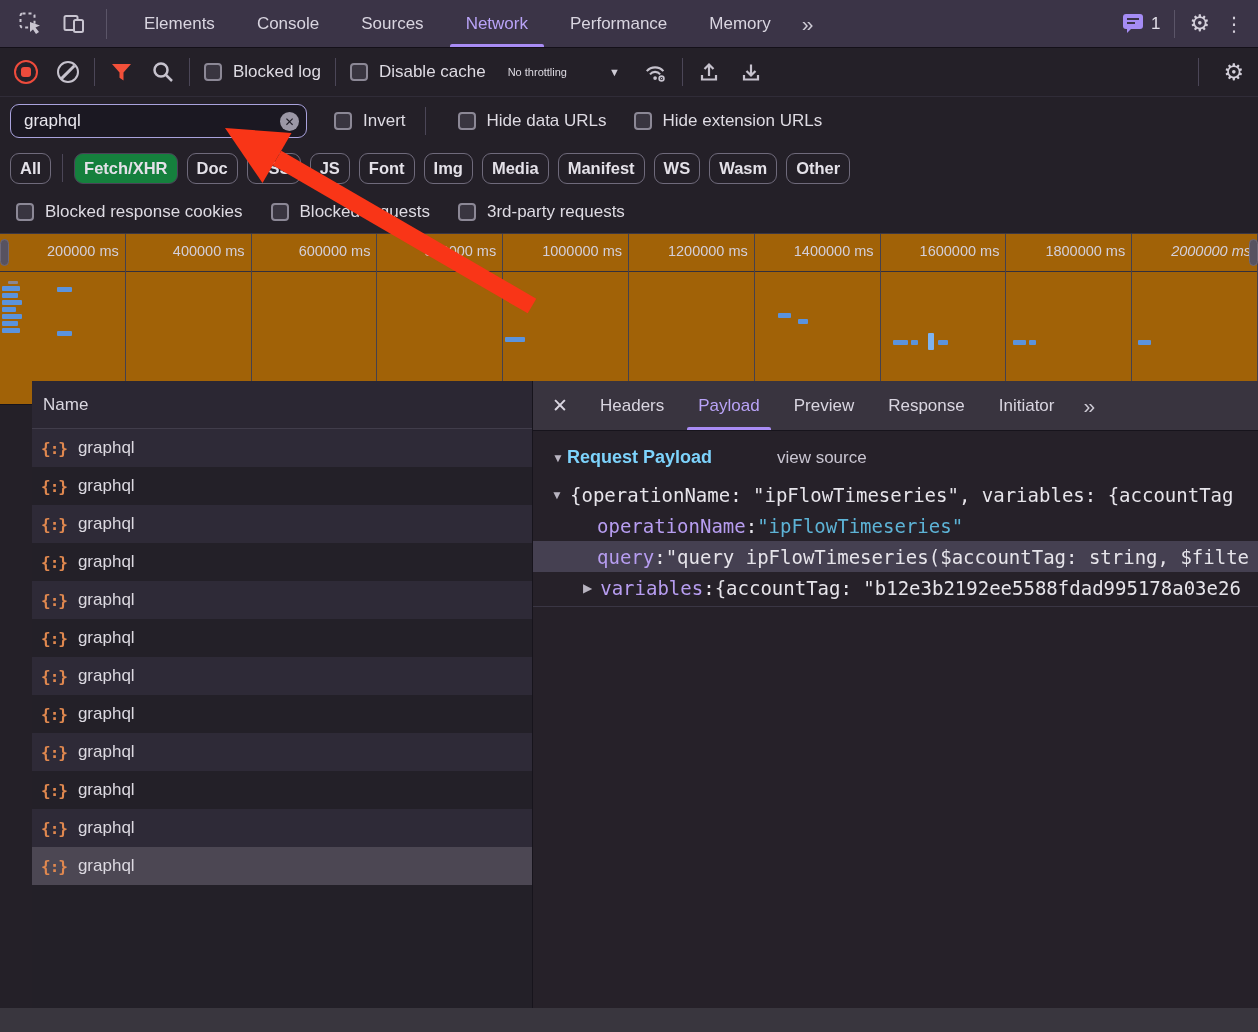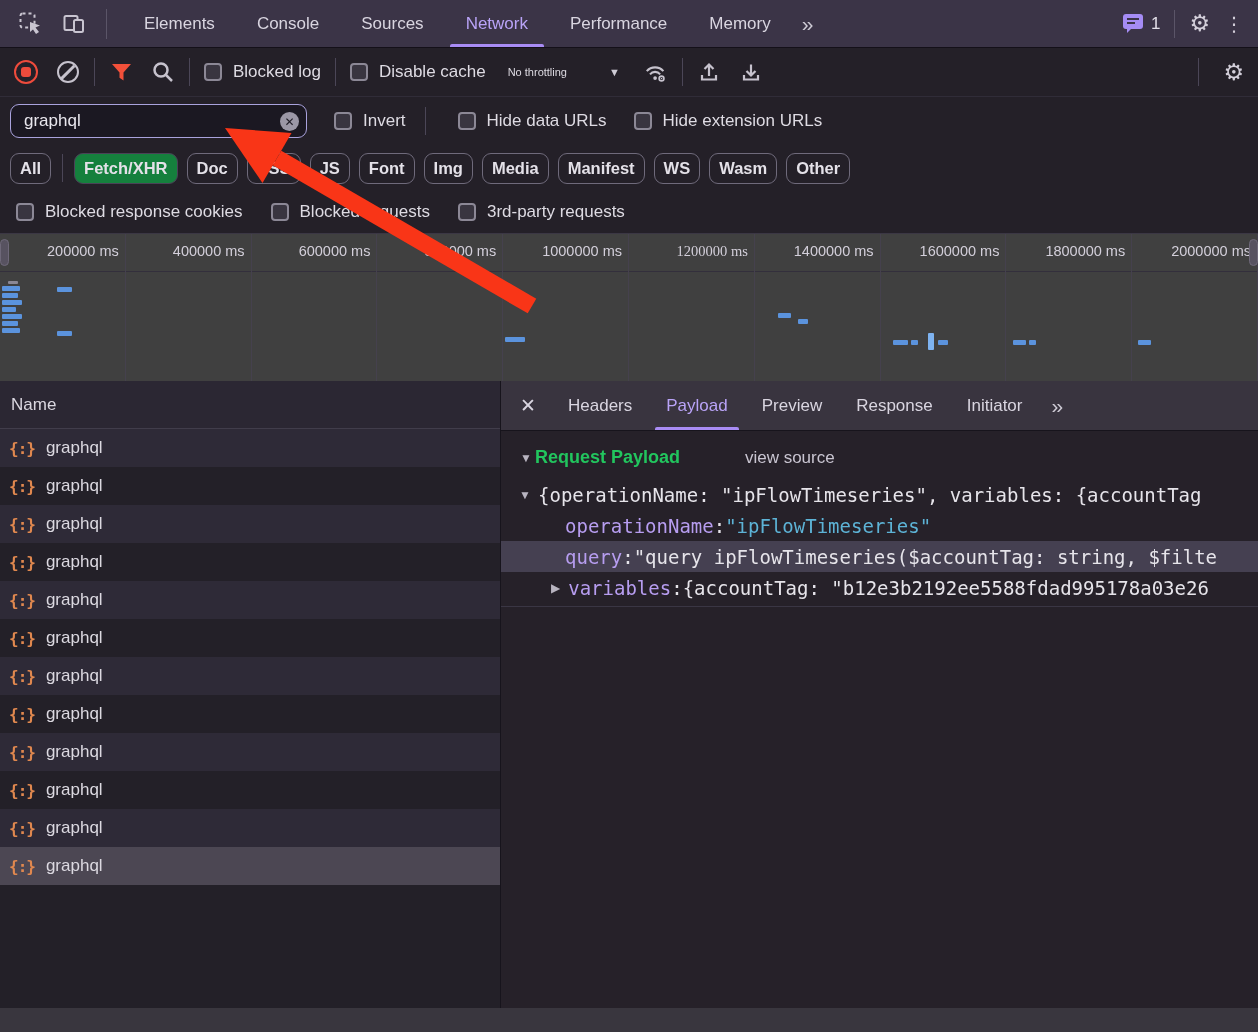--- a/index.html
+++ b/index.html
@@ -70,51 +70,51 @@
     border:1.5px solid #6f6a7b; border-radius:9px; font-size:16.5px; color:#e4e1e8; white-space:nowrap; cursor:default;font-weight:bold;
   }
   .chip-active { background:#15803d; border-color:#4a4257; }
   .chip-sep { margin:0 2px; }
 
   
   .blocked-row { height:42px; display:flex; align-items:center; gap:28px; padding:0 16px; }
 
   
   .timeline {
-    position:relative; height:172px; background:#404040;
+    position:relative; height:172px; background:#a16207;
     border-top:1px solid #3b3744; border-bottom:1px solid #17141c; overflow:hidden;
   }
   .tl-cell { position:absolute; top:0; bottom:0; border-right:1px solid #45414d; }
   .tl-label { text-align:right; padding:9px 6px 0 0; font-size:14.5px; color:#d3cfda; white-space:nowrap; overflow:hidden; }
   .tl-hline { position:absolute; left:0; right:0; top:37px; height:1px; background:#332f3c; }
   .tl-bar { position:absolute; background:var(--activity-bar-blue,#5b93dd); border-radius:1px; }
   .tl-pill { position:absolute; top:5px; width:9px; height:27px; border-radius:5px; background:#575260; border:1px solid #6e6879; z-index:3; }
   .tl-pill.left { left:0; } .tl-pill.right { right:0; }
 
   
-  .main { position:absolute; top:381px; left:0; right:0; bottom:24px; display:flex; }
+  .main { position:absolute; top:381px; left:0; right:0; bottom:24px; display:flex;padding-left:32px; }
   .requests { width:501px; flex:none; background:#232028; border-right:1px solid #17141c; display:flex; flex-direction:column; }
   .req-header { height:48px; flex:none; background:#2b2733; border-bottom:1px solid #413d4b; display:flex; align-items:center; padding-left:11px; font-size:17px; color:#dad7e0; }
   .req-row { height:38px; flex:none; display:flex; align-items:center; gap:11px; padding-left:9px; font-size:17px; color:#dcd9e1; cursor:default; }
   .req-row.odd { background:#2e2a37; }
   .req-row.sel { background:#4c4753; }
   .json-icon { font-family:"DejaVu Sans Mono", monospace; font-weight:bold; font-size:16px; color:var(--request-icon-orange,#e0884f); letter-spacing:-1px; }
 
   .details { flex:1; min-width:0; background:#262129; display:flex; flex-direction:column; }
   .det-tabs { height:50px; flex:none; background:#39343f; border-bottom:1px solid #17141c; display:flex; align-items:stretch; padding:0 4px; }
   .det-close { width:46px; display:flex; align-items:center; justify-content:center; font-size:19px; color:#d9d5e0; }
   .det-tab { display:flex; align-items:center; padding:0 17px; font-size:17px; color:#d9d5e0; position:relative; cursor:default; }
   .det-tab.active { color:var(--selected-tab-purple,#b9a3f7); }
   .det-tab.active::after { content:''; position:absolute; left:6px; right:6px; bottom:0; height:3px; background:var(--accent,#a98cf5); border-radius:2px 2px 0 0; }
   .det-more { display:flex; align-items:center; font-size:21px; color:#cfccd6; padding:0 12px; letter-spacing:-2px; }
 
   .det-content { flex:1; overflow:hidden; position:relative; }
   .payload-header { display:flex; align-items:center; margin:16px 0 0 19px; }
   .tri { color:#b8b4c0; font-size:12px; margin-right:3px; }
-  .ph-title { font-weight:bold; font-size:18px; color:#22c55e; white-space:nowrap; }
+  .ph-title { font-weight:bold; font-size:18px; color:#7dd3fc; white-space:nowrap; }
   .view-source { margin-left:65px; font-size:17px; color:#c9c5d1; white-space:nowrap; }
   .tree { margin-top:11px; font-family:"DejaVu Sans Mono", monospace; font-size:19px; }
   .tree-line { height:31px; display:flex; align-items:center; white-space:nowrap; overflow:hidden; color:#e6e4ea; }
   .tree-line .exp { font-family:"Liberation Sans", sans-serif; font-size:12px; color:#b8b4c0; margin-right:8px; }
   .line-preview { padding-left:37px; position:relative; }
   .line-preview .exp { position:absolute; left:18px; }
   .tree-line.lvl { padding-left:64px; }
   .tree-line.has-exp { padding-left:50px; }
   .tree-line.hl { background:#454051; }
   .k { color:var(--payload-key-lavender,#b79df0); }
@@ -301,33 +301,33 @@
     </div>
     <div class="tl-cell" style="left: 251.6px; width: 125.8px;">
       <div class="tl-label">600000 ms</div>
     </div>
     <div class="tl-cell" style="left: 377.4px; width: 125.8px;">
       <div class="tl-label">800000 ms</div>
     </div>
     <div class="tl-cell" style="left: 503.2px; width: 125.8px;">
       <div class="tl-label">1000000 ms</div>
     </div>
-    <div class="tl-cell" style="left: 629px; width: 125.8px; font-family: Liberation Serif, serif;">
+    <div class="tl-cell" style="left: 629px; width: 125.8px;">
       <div class="tl-label">1200000 ms</div>
     </div>
     <div class="tl-cell" style="left: 754.8px; width: 125.8px;">
       <div class="tl-label">1400000 ms</div>
     </div>
     <div class="tl-cell" style="left: 880.6px; width: 125.8px;">
       <div class="tl-label">1600000 ms</div>
     </div>
     <div class="tl-cell" style="left: 1006.4px; width: 125.8px;">
       <div class="tl-label">1800000 ms</div>
     </div>
-    <div class="tl-cell" style="left: 1132.2px; width: 125.8px;">
+    <div class="tl-cell" style="left: 1132.2px; width: 125.8px; font-style: italic;">
       <div class="tl-label">2000000 ms</div>
     </div>
     <div class="tl-bar" style="left: 8px; top: 47px; width: 10px; height: 3px; background: rgb(138, 135, 148);"></div>
     <div class="tl-bar" style="left: 2px; top: 52px; width: 18px; height: 5px;"></div>
     <div class="tl-bar" style="left: 2px; top: 59px; width: 16px; height: 5px;"></div>
     <div class="tl-bar" style="left: 2px; top: 66px; width: 20px; height: 5px;"></div>
     <div class="tl-bar" style="left: 2px; top: 73px; width: 14px; height: 5px;"></div>
     <div class="tl-bar" style="left: 2px; top: 80px; width: 20px; height: 5px;"></div>
     <div class="tl-bar" style="left: 2px; top: 87px; width: 16px; height: 5px;"></div>
     <div class="tl-bar" style="left: 2px; top: 94px; width: 18px; height: 5px;"></div>

